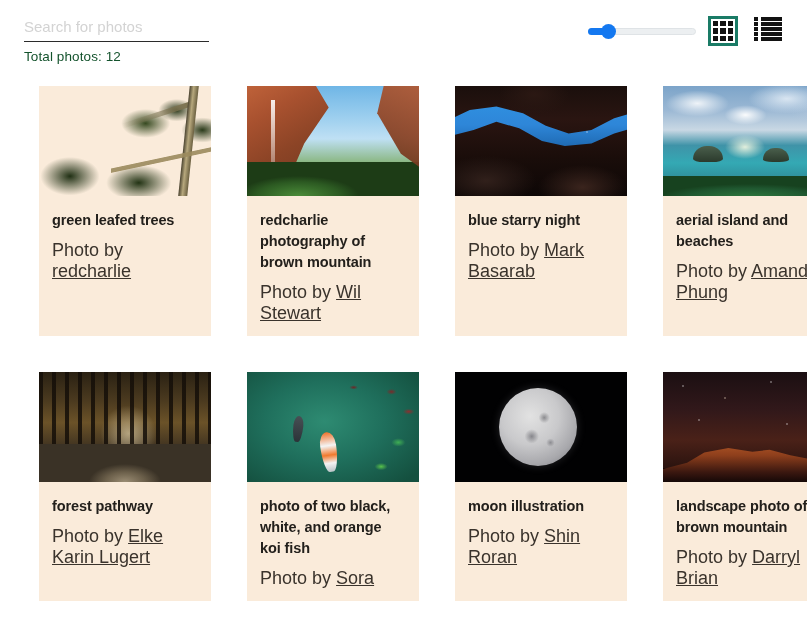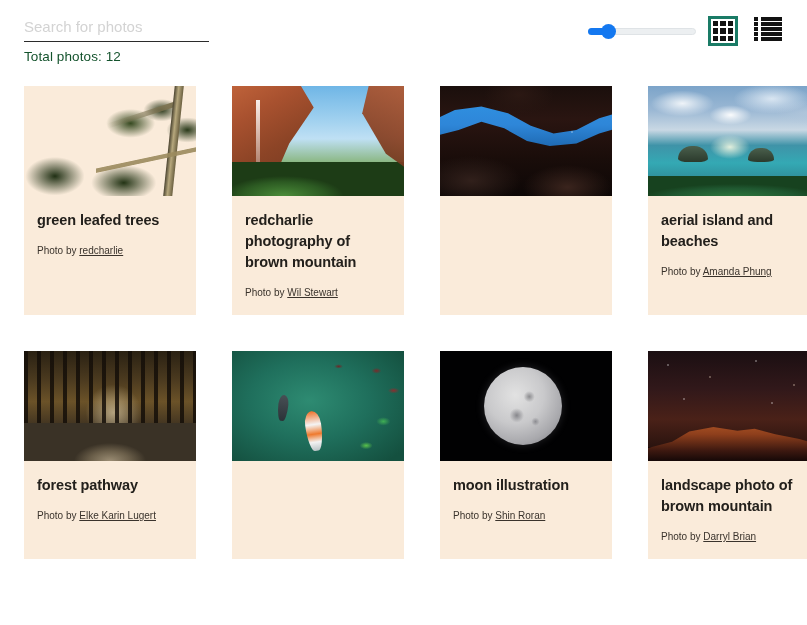--- a/index.html
+++ b/index.html
@@ -135,21 +135,21 @@
     justify-content: space-between;
     padding: 1px 0;
   }
   .list-row { display: flex; align-items: center; height: 4px; }
   .list-row b { width: 4px; height: 4px; background: #121212; display: block; }
   .list-row s { flex: 1; height: 4px; background: #121212; margin-left: 3px; display: block; }
 
   
   .gallery {
     position: absolute;
-    left: 24px;
+    left: 39px;
     top: 86px;
     width: 758px;
     display: grid;
     grid-template-columns: repeat(4, 172px);
     column-gap: 23px;
     row-gap: 26px;
     gap: 36px;
   }
   .card {
     width: 172px;
@@ -168,21 +168,21 @@
   }
   .card-title {
     font-size: 14.5px;
     font-weight: bold;
     color: #23201c;
     line-height: 21px;
     margin: 0 0 9px 0;
     letter-spacing: -0.1px;
   }
   .card-credit {
-    font-size: 10px;
+    font-size: 18px;
     color: #3a332c;
     line-height: 21px;
     margin: 0;
   }
   .card-credit a {
     color: #3a332c;
     text-decoration: underline;
   }
 
   
@@ -511,20 +511,24 @@
       <div class="card-body">
         <p class="card-title">redcharlie photography of brown mountain</p>
         <p class="card-credit"><span>Photo by </span><a href="#">Wil Stewart</a></p>
       </div>
     </div>
 
     <div class="card row1">
       <div class="card-photo">
         <div class="ph ph-starry"></div>
       </div>
+      <div class="card-body">
+        <p class="card-title">blue starry night</p>
+        <p class="card-credit"><span>Photo by </span><a href="#">Mark Basarab</a></p>
+      </div>
     </div>
 
     <div class="card row1">
       <div class="card-photo">
         <div class="ph ph-island">
           <div class="sunglint"></div>
           <div class="islet-a"></div>
           <div class="islet-b"></div>
         </div>
       </div>
@@ -544,20 +548,24 @@
       </div>
     </div>
 
     <div class="card">
       <div class="card-photo">
         <div class="ph ph-koi">
           <div class="koi-dark"></div>
           <div class="koi"></div>
         </div>
       </div>
+      <div class="card-body">
+        <p class="card-title">photo of two black, white, and orange koi fish</p>
+        <p class="card-credit"><span>Photo by </span><a href="#">Sora</a></p>
+      </div>
     </div>
 
     <div class="card">
       <div class="card-photo">
         <div class="ph ph-moon">
           <div class="moon-disc"></div>
         </div>
       </div>
       <div class="card-body">
         <p class="card-title">moon illustration</p>

